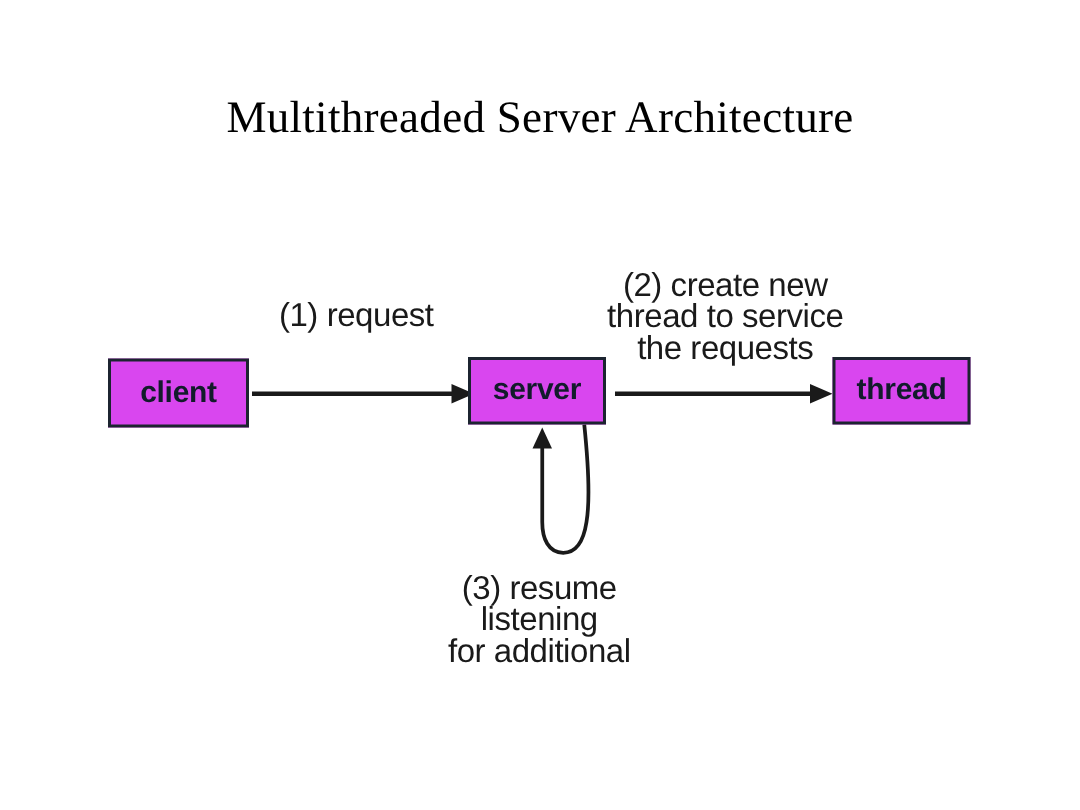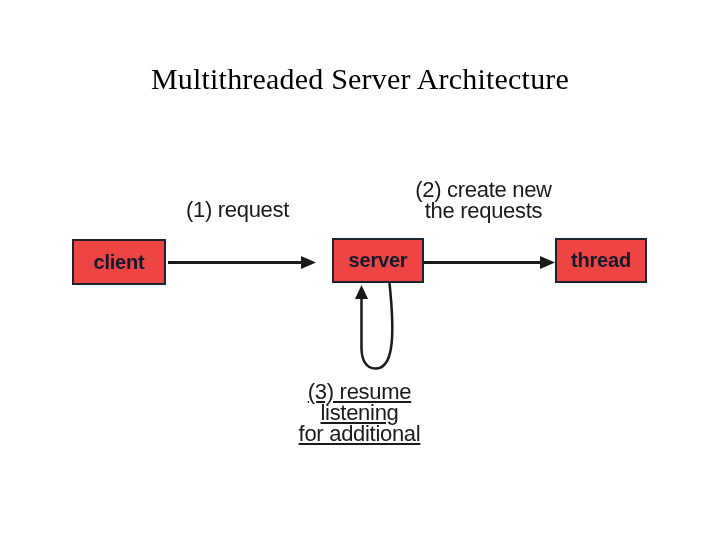--- a/index.html
+++ b/index.html
@@ -31,45 +31,45 @@
   .arrows-layer {
     position: absolute;
     top: 0;
     left: 0;
     width: 720px;
     height: 540px;
   }
   .node {
     position: absolute;
     box-sizing: border-box;
-    background: #ef4444;
+    background: #d946ef;
     border: 2px solid #1c2430;
     display: flex;
     align-items: center;
     justify-content: center;
     font-weight: bold;
     font-size: 20px;
     color: #121b2b;
     letter-spacing: -0.2px;
   }
   .node-client { left: 72px;  top: 239px; width: 94px; height: 46px; }
-  .node-server { left: 332px; top: 238px; width: 92px; height: 45px; }
+  .node-server { left: 312px; top: 238px; width: 92px; height: 45px; }
   .node-thread { left: 555px; top: 238px; width: 92px; height: 45px; }
   .annotation {
     position: absolute;
     text-align: center;
     font-size: 22px;
     line-height: 21px;
     color: #1a1a1a;
     letter-spacing: -0.3px;
   }
   .annotation span { display: block; }
   .step1-label { left: 175px; top: 199px; width: 125px; }
   .step2-label { left: 401px; top: 179px; width: 165px; }
-  .step3-label { left: 277px; top: 381px; width: 165px; text-decoration: underline; }
+  .step3-label { left: 277px; top: 381px; width: 165px; }
 </style>
 </head>
 <body>
 
 <div class="slide">
 
   <h1 class="slide-title">Multithreaded Server Architecture</h1>
 
   <svg class="arrows-layer" viewBox="0 0 720 540" xmlns="http://www.w3.org/2000/svg">
 
@@ -98,20 +98,21 @@
   <div class="node node-thread">
     <span>thread</span>
   </div>
 
   <div class="annotation step1-label">
     <span>(1) request</span>
   </div>
 
   <div class="annotation step2-label">
     <span>(2) create new</span>
+    <span>thread to service</span>
     <span>the requests</span>
   </div>
 
   <div class="annotation step3-label">
     <span>(3) resume listening</span>
     <span>for additional</span>
   </div>
 
 </div>
 

